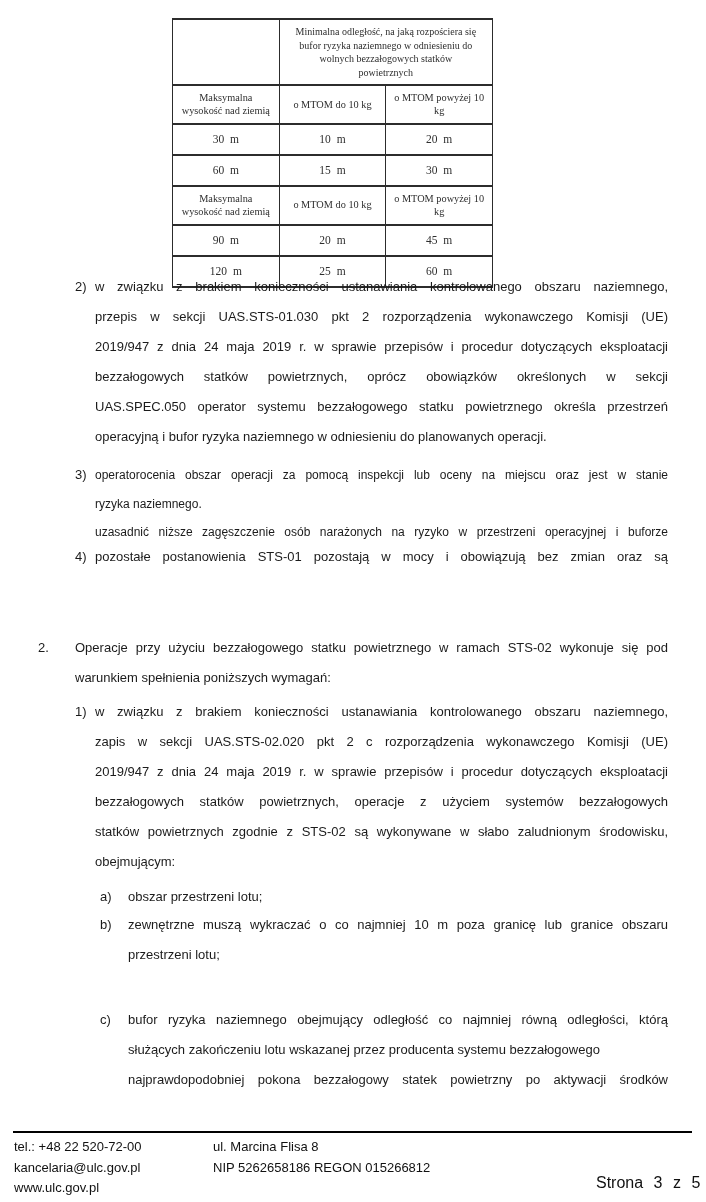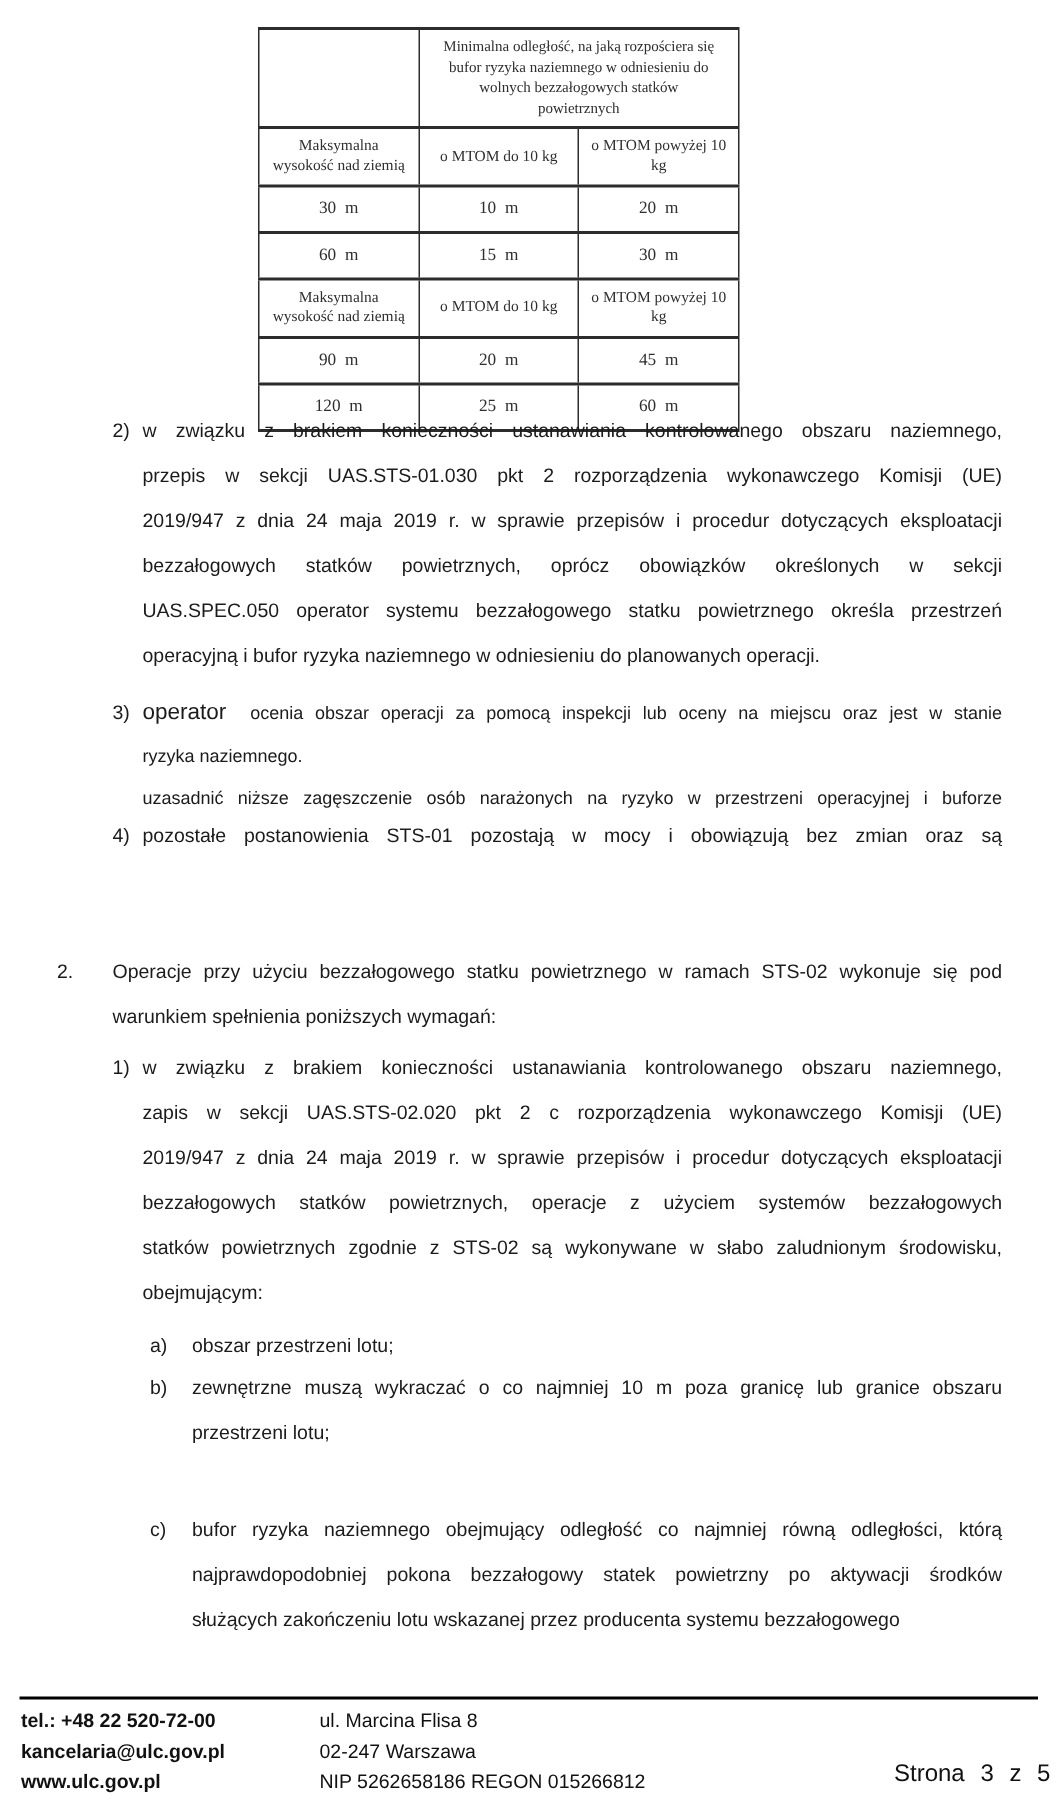--- a/index.html
+++ b/index.html
@@ -27,36 +27,36 @@
   .para { position:absolute; display:flex; font-size:13px; line-height:30px; color:#1b1b1b; }
   .para .num { flex:none; }
   .para .ptext { flex:1 1 auto; min-width:0; }
   .para .bline { text-align:justify; text-align-last:justify; }
   .para .bline.last { text-align-last:left; }
 
   .p-s1-2 { top:272px; left:75px;  width:593px; }
   .p-s1-2 .num { width:20px; }
   .p-s1-3 { top:461px; left:75px;  width:593px; font-size:12px; line-height:28.5px; }
   .p-s1-3 .num { width:20px; font-size:13px; }
-  .p-s1-3 .lead { font-size:15px; margin-right:16px; }
+  .p-s1-3 .lead { font-size:12px; margin-right:0; }
   .p-s1-4 { top:542px; left:75px;  width:593px; }
   .p-s1-4 .num { width:20px; }
   .p-main2 { top:633px; left:38px; width:630px; }
   .p-main2 .num { width:37px; }
   .p-s2-1 { top:697px; left:75px;  width:593px; }
   .p-s2-1 .num { width:20px; }
   .p-sub-a { top:882px;  left:100px; width:568px; }
   .p-sub-b { top:910px;  left:100px; width:568px; }
   .p-sub-c { top:1005px; left:100px; width:568px; }
   .p-sub-a .num, .p-sub-b .num, .p-sub-c .num { width:28px; }
 
   
   .footer-rule { position:absolute; left:13px; top:1131px; width:679px; height:0; border-top:2px solid #000; }
   .f-col { position:absolute; font-size:13px; line-height:20.5px; color:#111; }
-  .f-left { left:14px;  top:1137px;font-weight:bold; }
+  .f-left { left:14px;  top:1137px; }
   .f-mid  { left:213px; top:1137px; }
   .f-page { position:absolute; left:596px; top:1174px; font-size:16px; color:#111; word-spacing:6px; }
 </style>
 </head>
 <body>
 
 <div class="page">
 
   <div class="reg-wrap">
     <table class="reg">
@@ -157,31 +157,30 @@
     <span class="num">b)</span>
     <div class="ptext">
         <div class="bline">zewnętrzne muszą wykraczać o co najmniej 10 m poza granicę lub granice obszaru</div>
         <div class="bline last">przestrzeni lotu;</div>
       </div>
   </div>
   <div class="para p-sub-c">
     <span class="num">c)</span>
     <div class="ptext">
         <div class="bline">bufor ryzyka naziemnego obejmujący odległość co najmniej równą odległości, którą</div>
+        <div class="bline last">służących zakończeniu lotu wskazanej przez producenta systemu bezzałogowego</div>
         <div class="bline">najprawdopodobniej pokona bezzałogowy statek powietrzny po aktywacji środków</div>
-        <div class="bline last">służących zakończeniu lotu wskazanej przez producenta systemu bezzałogowego</div>
       </div>
   </div>
 
   <div class="footer-rule"></div>
   <div class="f-col f-left">
       <div class="bline">tel.: +48 22 520-72-00</div>
       <div class="bline">kancelaria@ulc.gov.pl</div>
       <div class="bline last">www.ulc.gov.pl</div>
     </div>
   <div class="f-col f-mid">
       <div class="bline">ul. Marcina Flisa 8</div>
-      <div class="bline">02-247 Warszawa</div>
       <div class="bline last">NIP 5262658186 REGON 015266812</div>
     </div>
   <div class="f-page">Strona 3 z 5</div>
 
 </div>
 
 </body></html>

